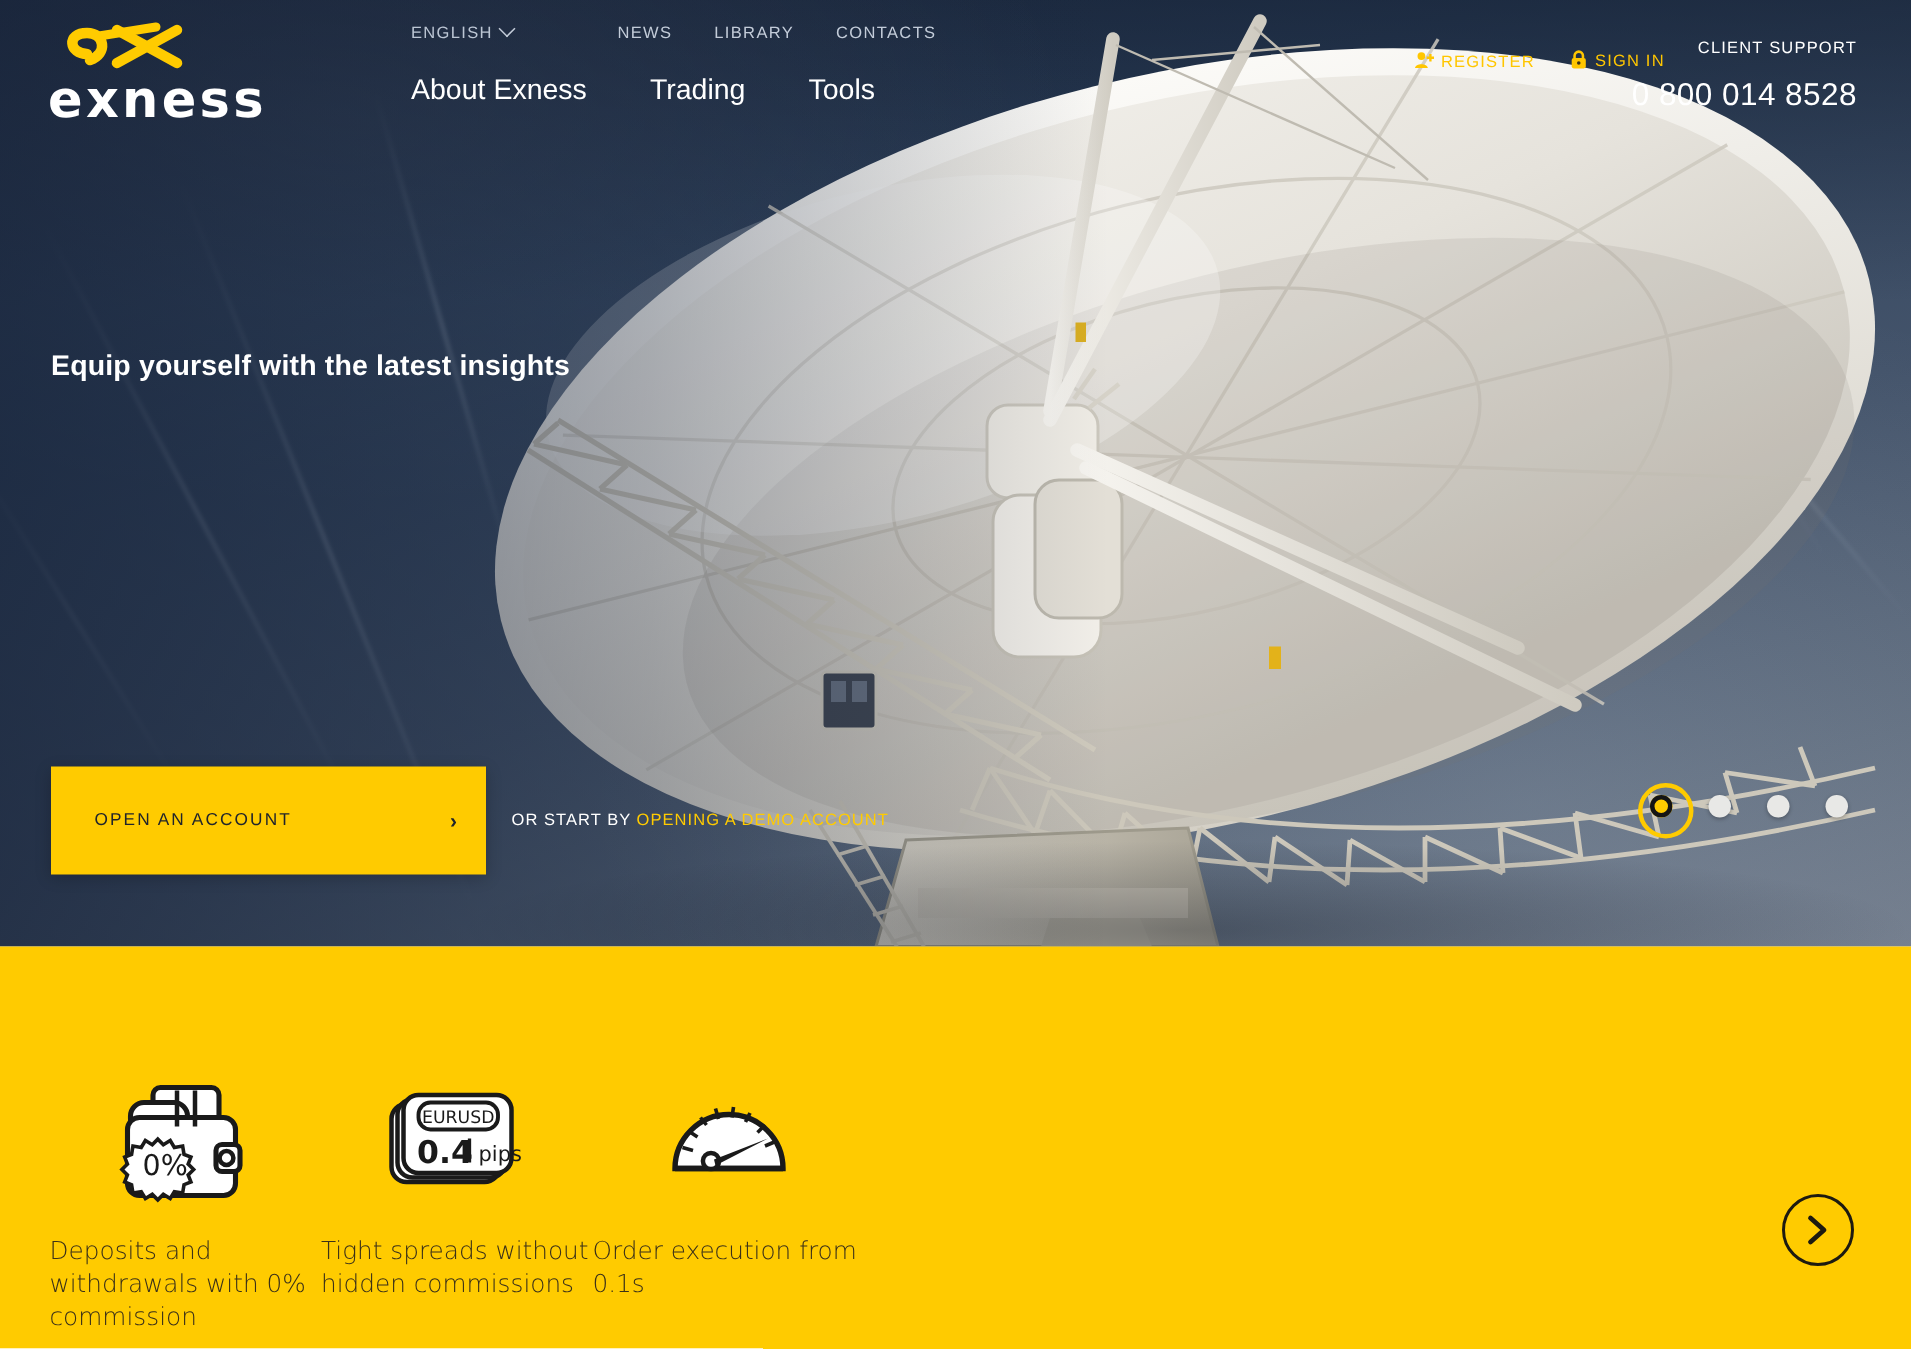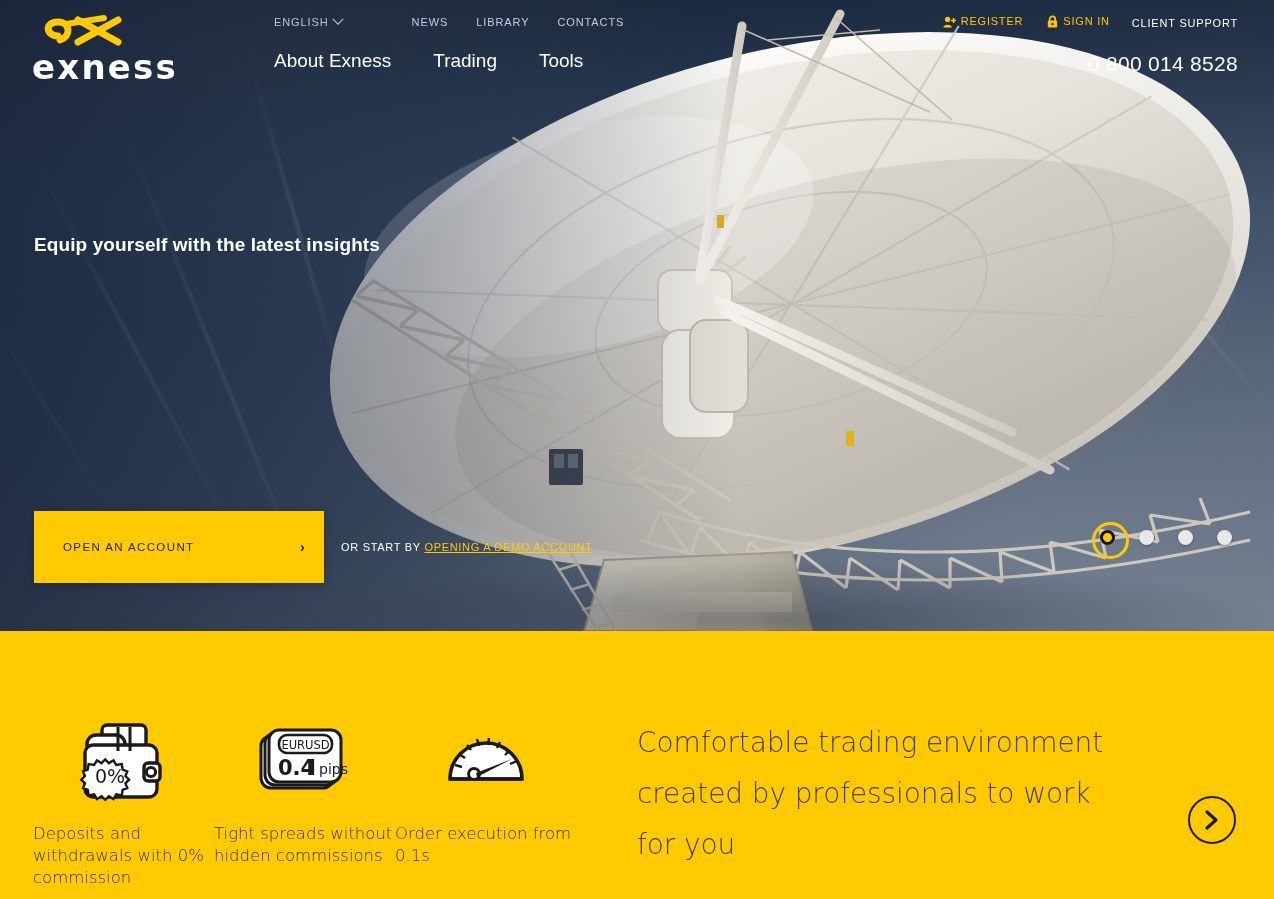--- a/index.html
+++ b/index.html
@@ -71,21 +71,21 @@
     position:absolute; left: 274px; top: 50px;
     display:flex; gap: 42px; font-size: 19px; color:#fff;
   }
   .main-nav a { color:#fff; text-decoration:none; cursor:pointer; }
 
   .acct {
     position:absolute; right: 36px; top: 15px;
     display:flex; align-items:center; gap: 10px;
     font-size: 11px; letter-spacing: .8px;
   }
-  .acct .yellow { color:#ffc600; text-decoration:none; cursor:pointer; }
+  .acct .yellow { color:#ffc600; text-decoration:none; cursor:pointer;margin-top:18px; }
   .acct .white  { color:#ffffff; text-decoration:none; cursor:pointer; margin-left: 12px; text-align: right;}
   .acct .icon { display:inline-block; vertical-align:middle; margin-right:5px; }
   .phone {
     position:absolute; right: 36px; top: 52px;
     color:#fff; font-size: 21px; letter-spacing: .3px;
   }
 
   
   .hero-kicker {
     position:absolute; left: 34px; top: 234px; z-index: 30;
@@ -102,21 +102,21 @@
   .cta-btn {
     width: 290px; height: 72px; background:#ffcb00;
     display:flex; align-items:center; justify-content:space-between;
     padding: 0 18px 0 29px; cursor:pointer; border:none;
     box-shadow: 0 2px 10px rgba(0,0,0,.22);
     font-size: 11.5px; letter-spacing: 1.4px; color:#20242b;
     font-family: "Liberation Sans", sans-serif;
   }
   .cta-btn .chev { font-size: 14px; color:#20242b; font-weight:700; }
   .cta-note { margin-left: 17px; font-size: 11px; letter-spacing:.7px; color:#fff; }
-  .cta-note a { color:#ffcb00; text-decoration:underline; cursor:pointer; }
+  .cta-note a { color:#ffcb00; cursor:pointer; }
 
   .dots { position:absolute; right: 42px; top: 530px; z-index:30; display:flex; align-items:center; gap: 24px; }
   .dot { width: 15px; height: 15px; border-radius:50%; background:#e8e8e6; cursor:pointer;
          box-shadow: 0 1px 3px rgba(0,0,0,.3); }
   .dot.active {
     width: 15px; height: 15px; background:#ffcb00;
     box-shadow: 0 0 0 4px rgba(0,0,0,0), 0 0 0 3px #141414 inset;
     position: relative;
   }
   .dot.active::after{
@@ -408,21 +408,20 @@
                 <path d="M74 40 L67 43"></path>
             </g>
             <circle cx="31" cy="53" r="5.4" fill="#fff" stroke="#1a1a1a" stroke-width="3"></circle>
             <path d="M33 52 L69 38 L34 56 Z" fill="#1a1a1a"></path>
           </svg>
         </div>
         <div class="cap">Order execution from 0.1s</div>
       </div>
     </div>
 
-    <div class="band-head">Comfortable trading environment created by professionals to work for you</div>
   </div>
 
   <div class="band-next">
     <svg width="18" height="22" viewBox="0 0 18 22">
       <path d="M4 3 L13 11 L4 19" fill="none" stroke="#1d1a10" stroke-width="3.2" stroke-linecap="round" stroke-linejoin="round"></path>
     </svg>
   </div>
 
 </div>
 

